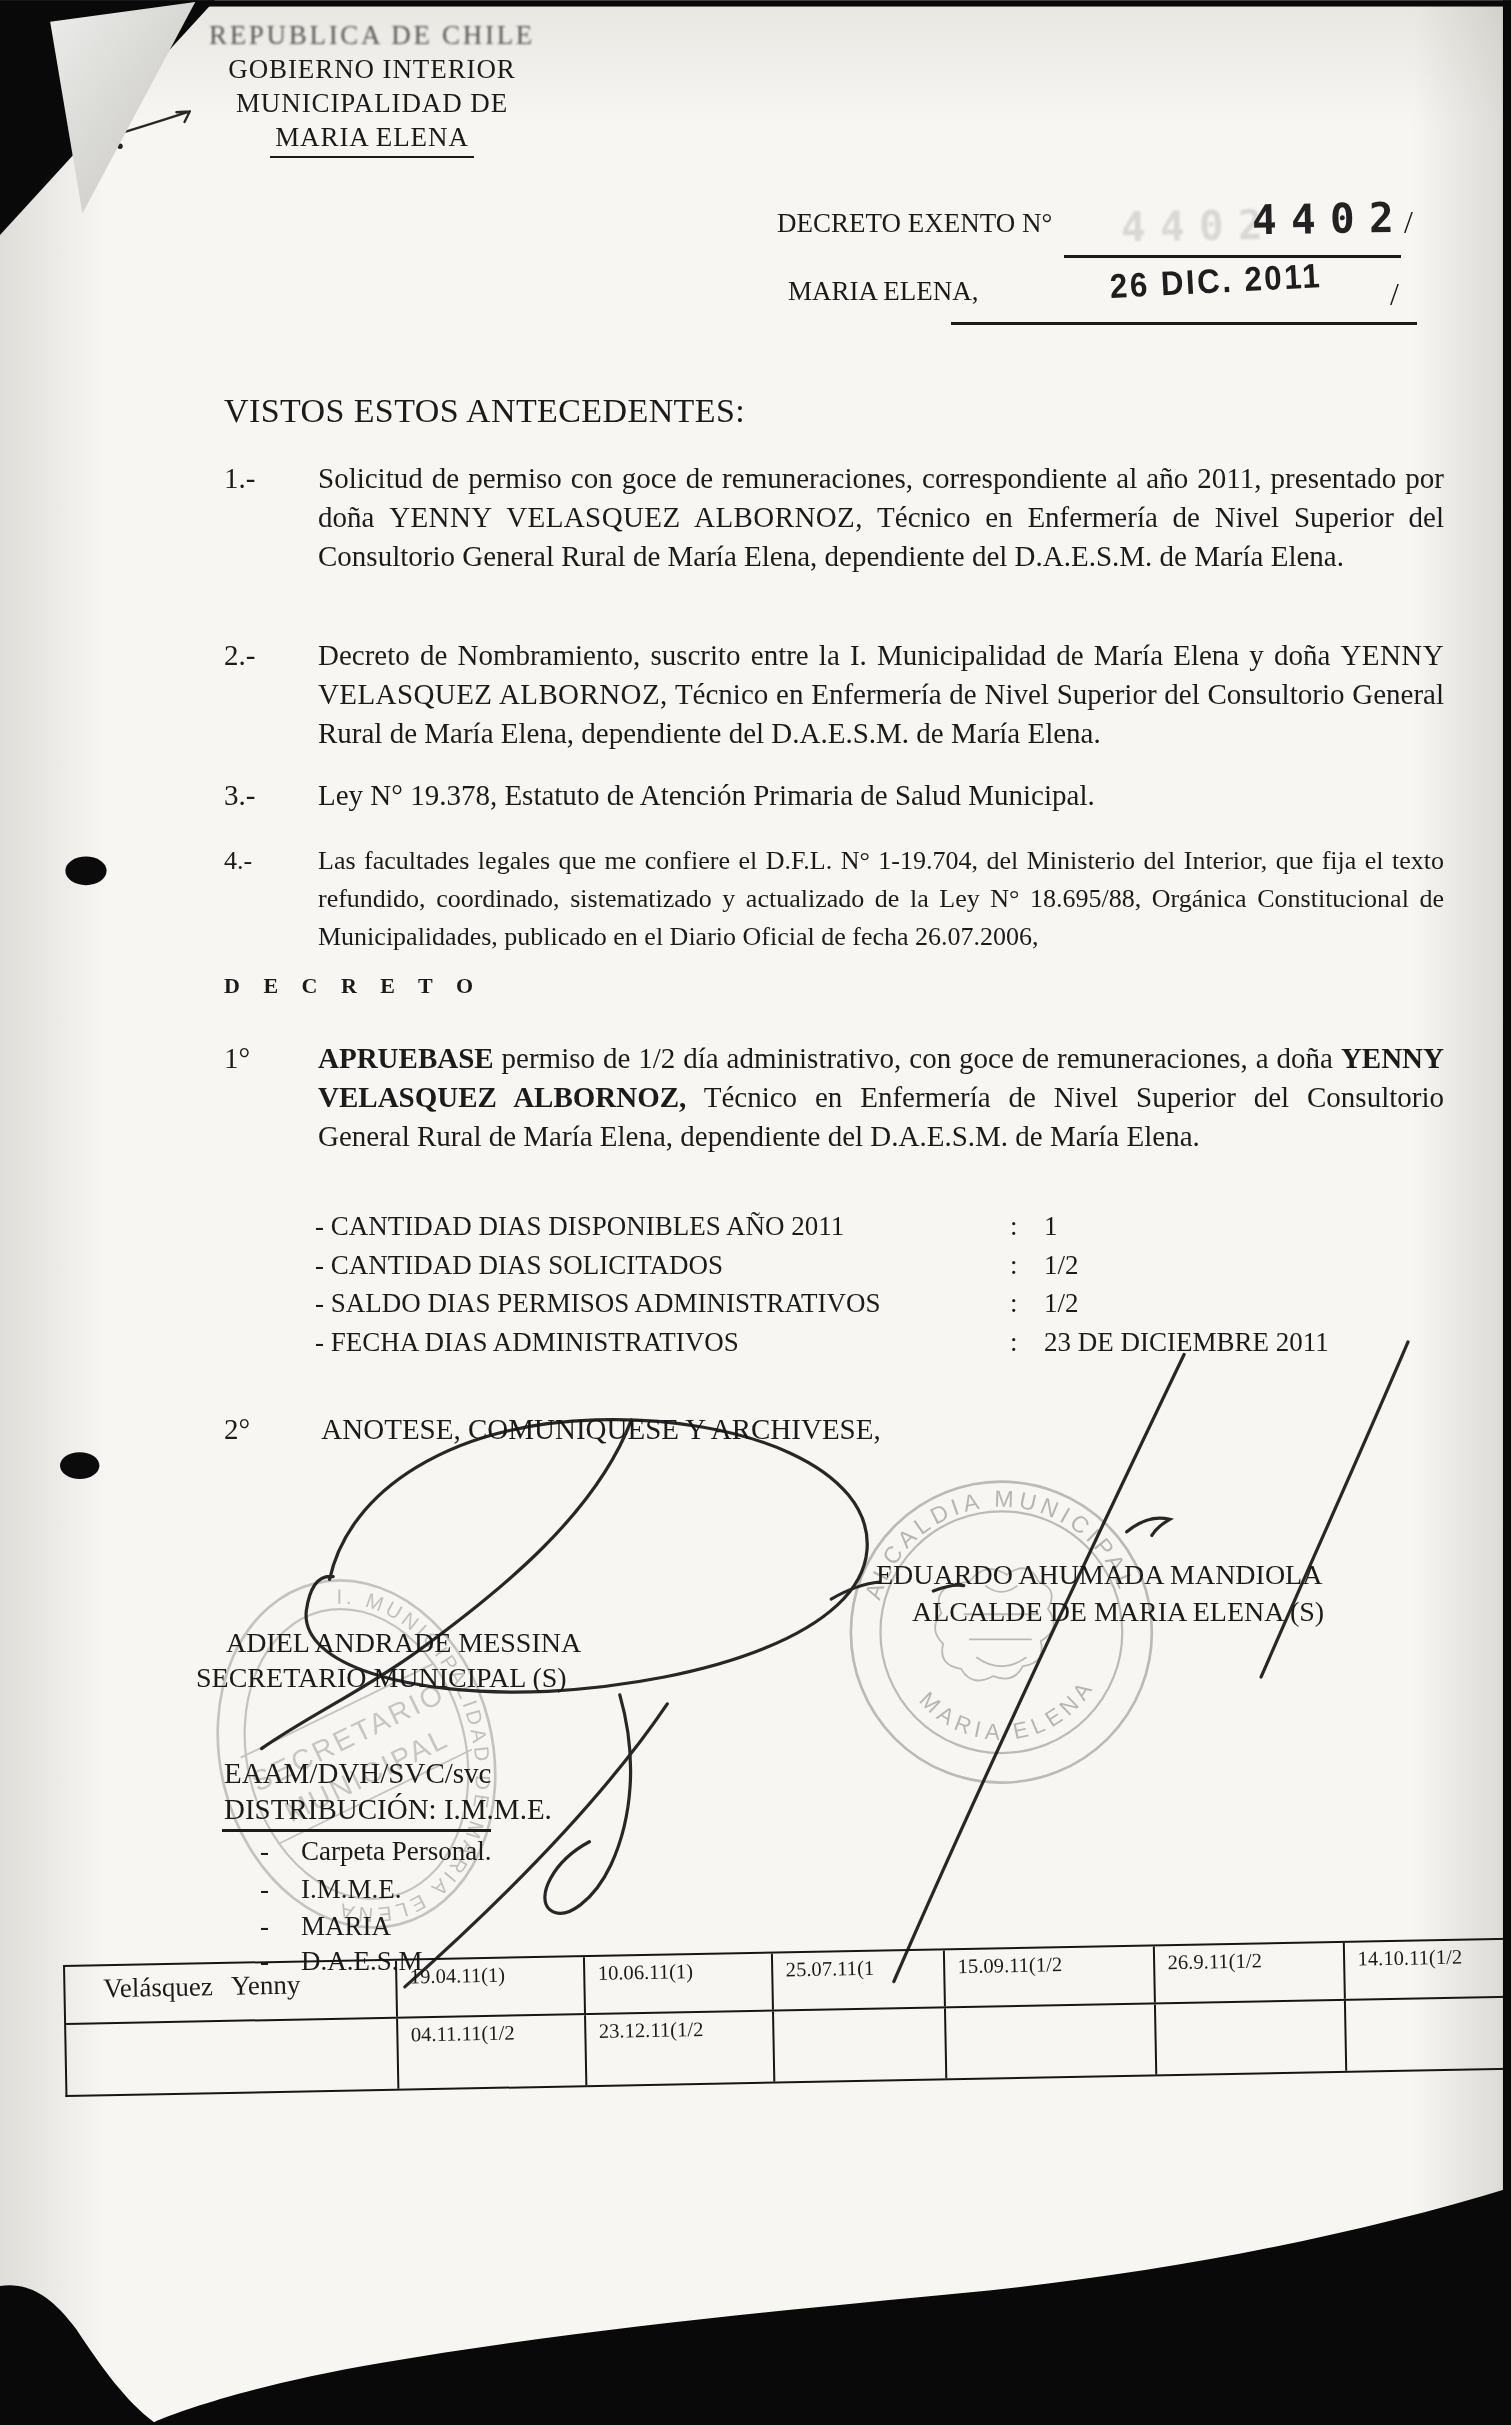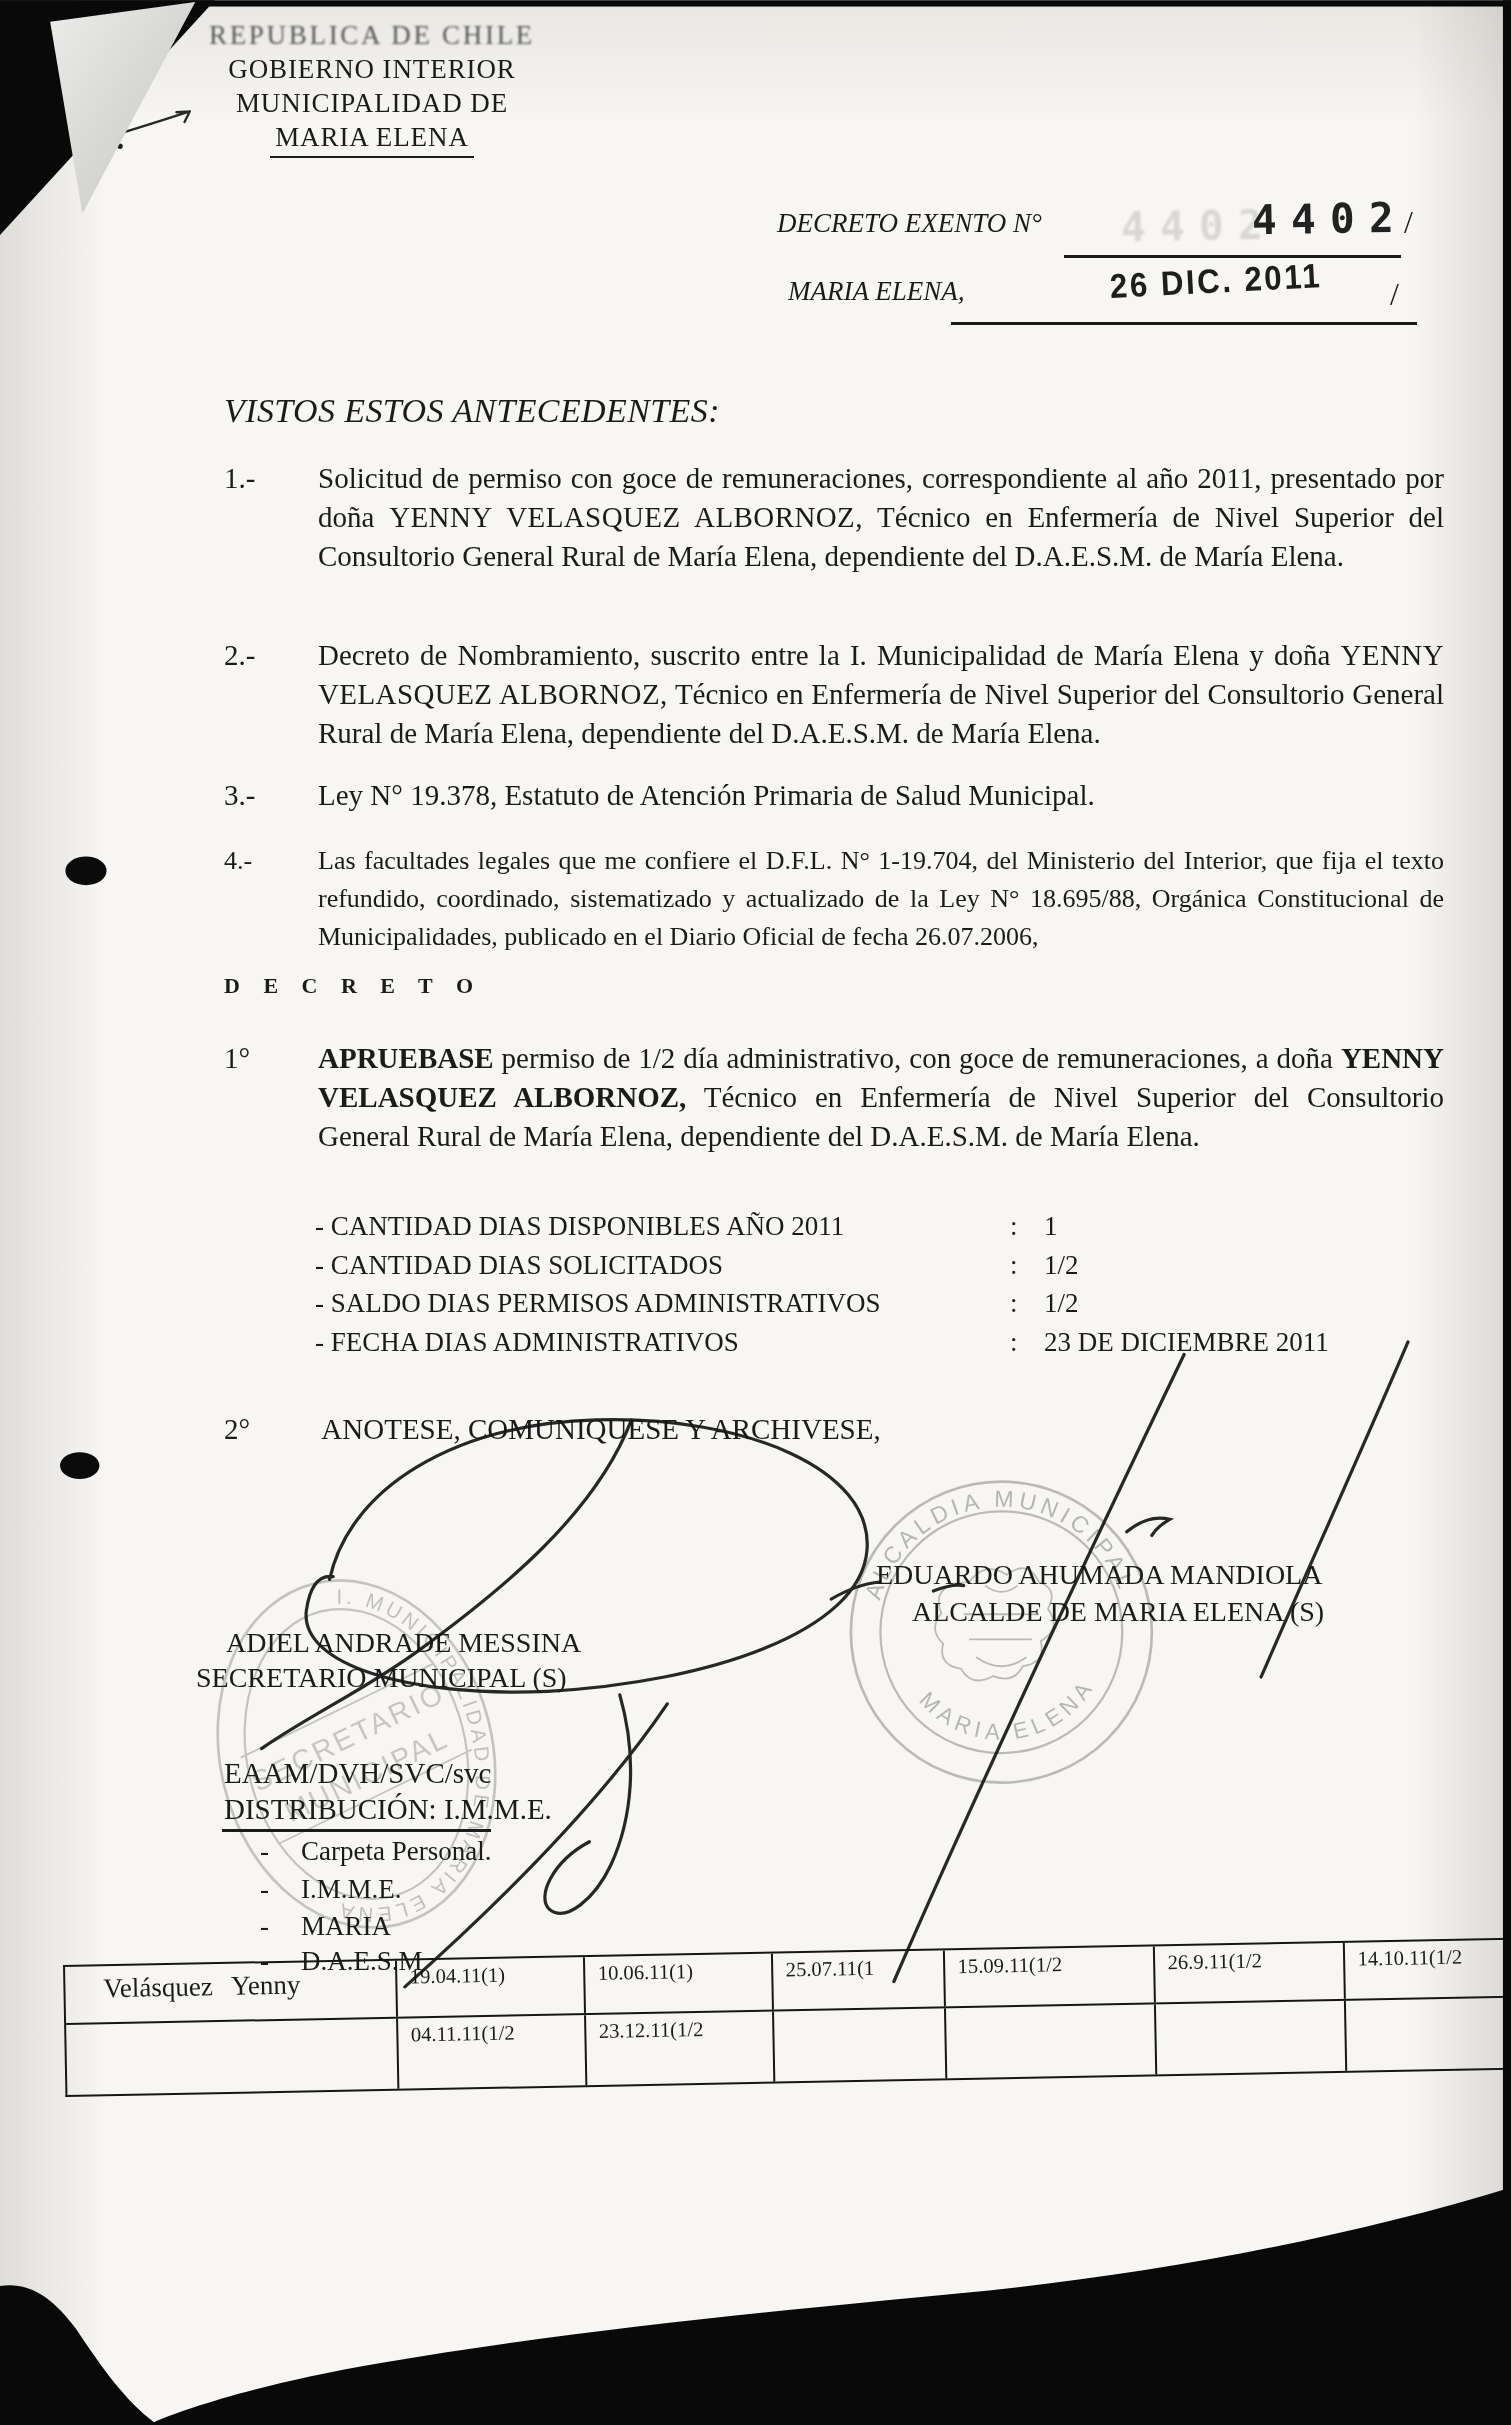--- a/index.html
+++ b/index.html
@@ -11,21 +11,21 @@
      background:linear-gradient(90deg,rgba(160,158,152,.28),rgba(160,158,152,0));}
   .shade-right{right:0;top:0;width:99px;height:2426px;
      background:linear-gradient(270deg,rgba(150,148,142,.30),rgba(150,148,142,0));}
   .shade-top{left:0;top:0;width:1511px;height:125px;
      background:linear-gradient(180deg,rgba(170,168,160,.20),rgba(170,168,160,0));}
   
   .hdr{left:184px;top:18px;width:376px;text-align:center;font-size:27px;line-height:34px;letter-spacing:0.9px;}
   .hdr .faded{filter:blur(1.2px);opacity:.72;letter-spacing:2.7px;}
   .hdr .und{display:inline-block;border-bottom:2.7px solid #1b1b1b;padding:0 5.4px 1.8px 5.4px;}
   
-  .lbl{font-size:27px;white-space:nowrap;font-style:italic;}
+  .lbl{font-size:27px;white-space:nowrap;}
   .rule{background:#1b1b1b;height:2.7px;}
   .stampnum{font-family:"DejaVu Sans Mono",monospace;font-weight:bold;font-size:41px;
             letter-spacing:14.3px;color:#222;transform:rotate(-1deg);}
   .stampnum.ghost{opacity:.14;filter:blur(0.9px);}
   .stampdate{font-family:"Liberation Sans",sans-serif;font-weight:bold;font-size:34px;
              letter-spacing:2.7px;color:#1e1e1e;transform:rotate(-3deg) scaleX(.92);transform-origin:left bottom;white-space:nowrap;}
   .slash{font-size:32px;}
   
   .item{left:224px;width:1220px;font-size:29px;line-height:39px;}
   .item .num{position:absolute;left:0;top:0;}

